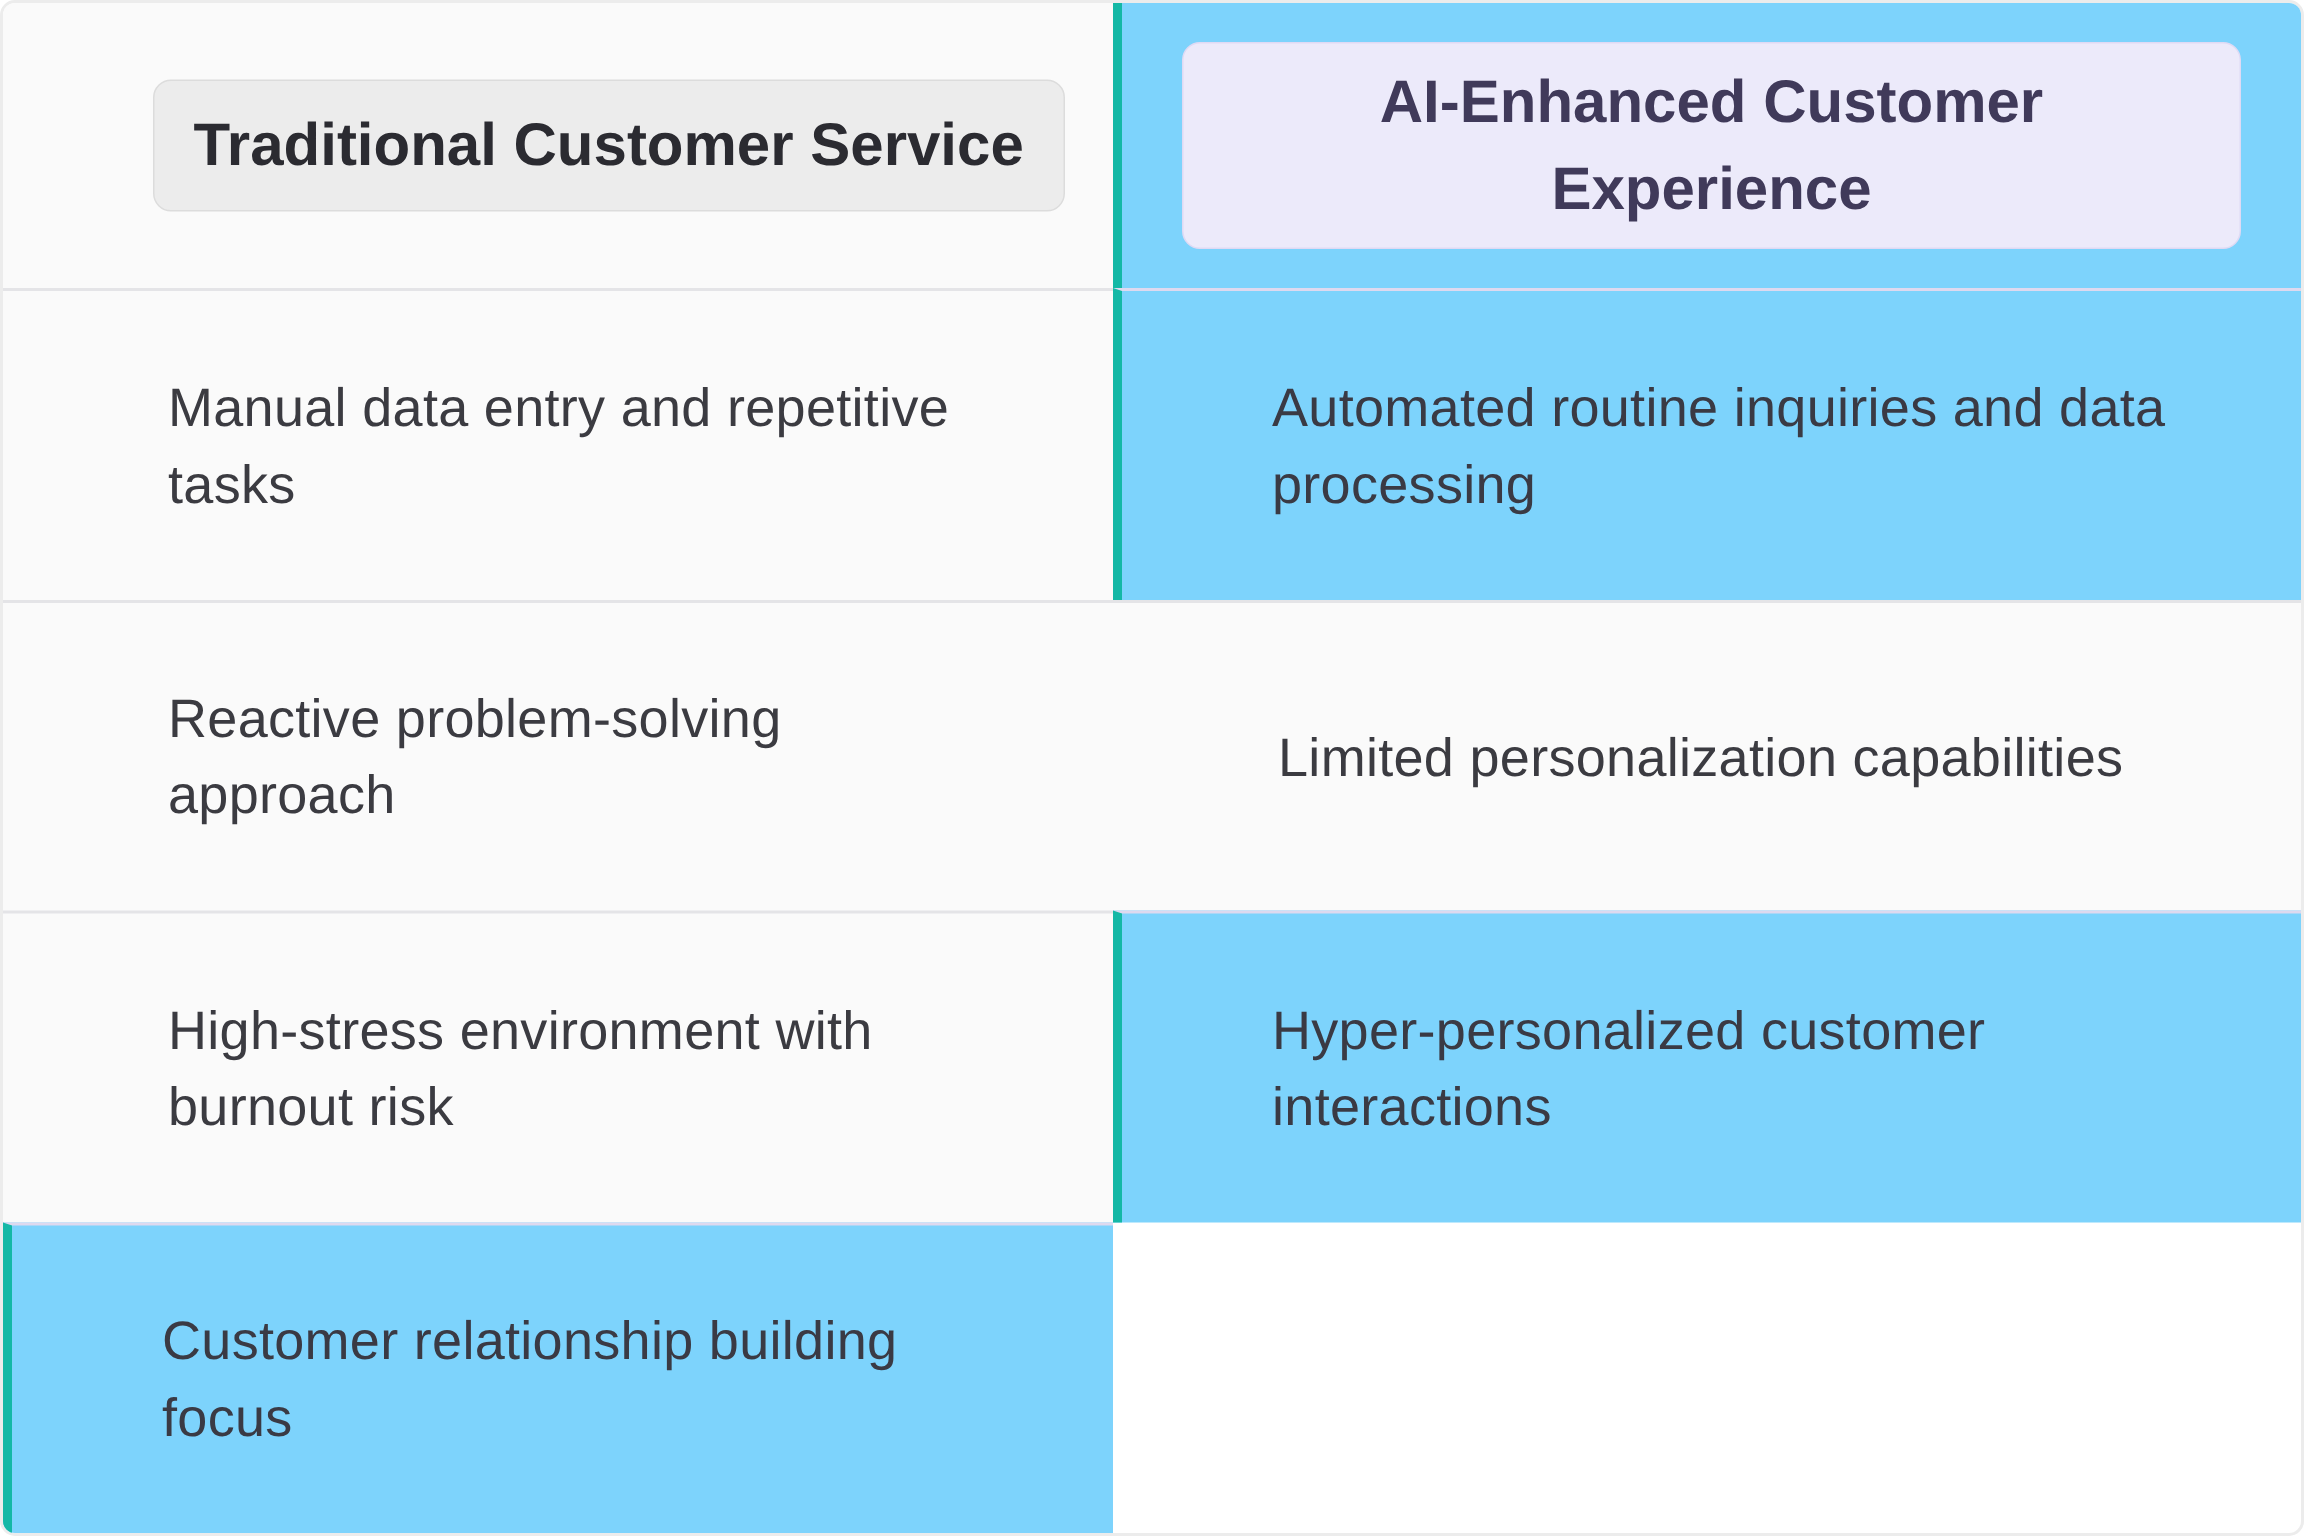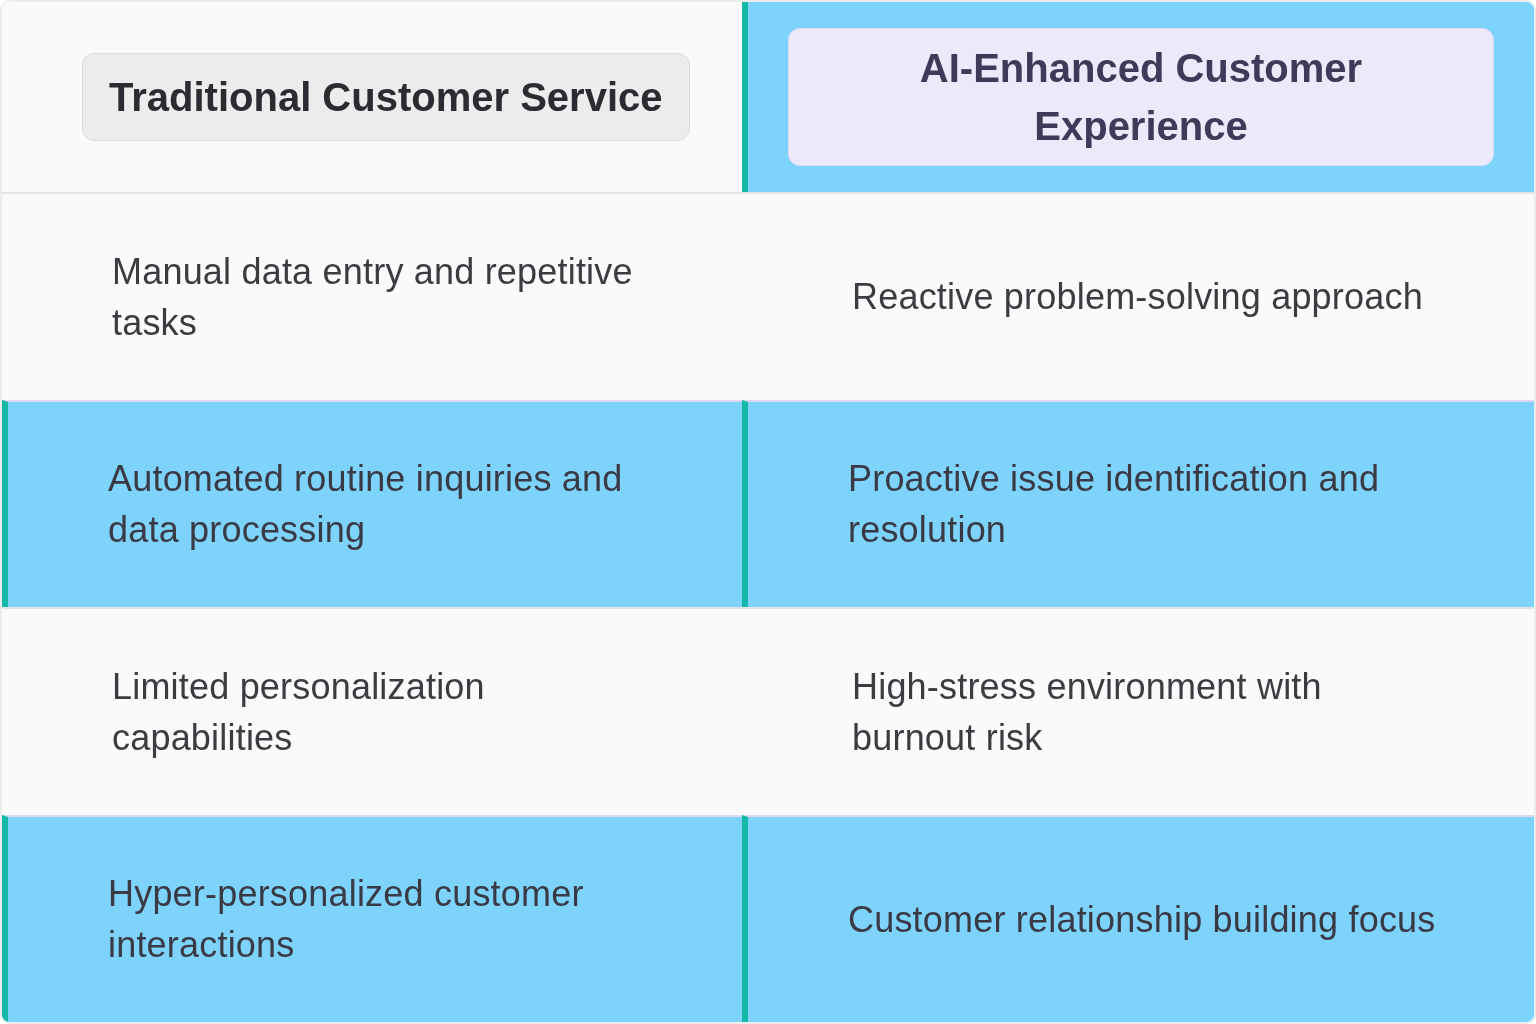--- a/index.html
+++ b/index.html
@@ -36,21 +36,21 @@
     background: #7dd3fc;
     border-left: 6px solid #14b8a6;
   }
 
   
   .divider-top-left  { border-top: 2px solid #e4e4e7; }
   .divider-top-right { border-top: 2px solid #ded9ef; }
 
   
   .header-cell-left {
-    padding-left: 80px;
+    padding-left: 100px;
     align-items: center;
   }
   .header-cell-right {
     justify-content: center;
     text-align: center;
     padding: 0 40px;
   }
 
   .badge {
     font-weight: bold;
@@ -103,29 +103,26 @@
   <div class="cell col-left header-cell-left">
     <span class="badge badge-traditional">Traditional Customer Service</span>
   </div>
   <div class="cell col-right header-cell-right">
     <span class="badge badge-ai">AI-Enhanced Customer Experience</span>
   </div>
 
   <div class="cell col-left body-cell-left divider-top-left">
     <span class="cell-text">Manual data entry and repetitive tasks</span>
   </div>
-  <div class="cell col-left body-cell-left divider-top-left">
-    <span class="cell-text">Reactive problem-solving approach</span>
-  </div>
-
   <div class="cell col-right body-cell-right divider-top-right">
     <span class="cell-text">Automated routine inquiries and data processing</span>
   </div>
-  <div class="cell col-right body-cell-right divider-top-right">
-    <span class="cell-text">Proactive issue identification and resolution</span>
+
+  <div class="cell col-left body-cell-left divider-top-left">
+    <span class="cell-text">Reactive problem-solving approach</span>
   </div>
 
   <div class="cell col-left body-cell-left divider-top-left">
     <span class="cell-text">Limited personalization capabilities</span>
   </div>
   <div class="cell col-left body-cell-left divider-top-left">
     <span class="cell-text">High-stress environment with burnout risk</span>
   </div>
 
   <div class="cell col-right body-cell-right divider-top-right">

